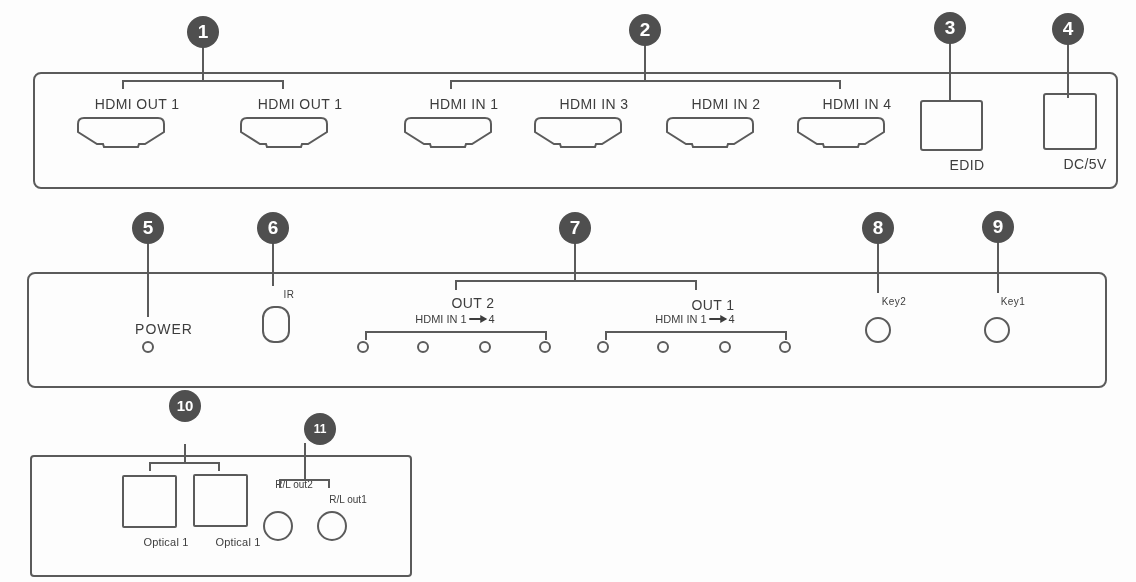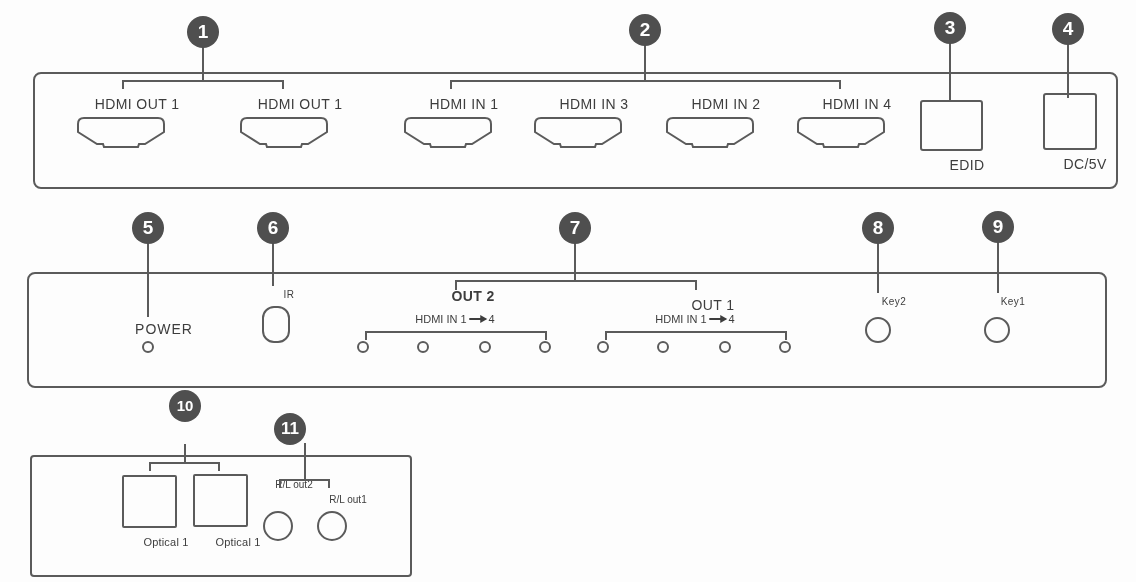--- a/index.html
+++ b/index.html
@@ -130,21 +130,21 @@
   <div class="badge" style="left:187px;  top:16px;">1</div>
   <div class="badge" style="left:629px;  top:14px;">2</div>
   <div class="badge" style="left:934px;  top:12px;">3</div>
   <div class="badge" style="left:1052px; top:13px;">4</div>
   <div class="badge" style="left:132px;  top:212px;">5</div>
   <div class="badge" style="left:257px;  top:212px;">6</div>
   <div class="badge" style="left:559px;  top:212px;">7</div>
   <div class="badge" style="left:862px;  top:212px;">8</div>
   <div class="badge" style="left:982px;  top:211px;">9</div>
   <div class="badge" style="left:169px;  top:390px; font-size:15px;">10</div>
-  <div class="badge" style="left:274px;  top:413px; font-size:17px;">11</div>
+  <div class="badge" style="left:304px;  top:413px; font-size:12px;">11</div>
 
   <div class="lbl" style="left:121px; top:96px;">HDMI OUT 1</div>
   <svg class="port-svg" style="left:77px; top:117px;" width="88" height="32" viewBox="0 0 88 32">
     <path d="M7 1 H81 Q87 1 87 7 V15 L68 27 H62 L61 30 H27 L26 27 H20 L1 15 V7 Q1 1 7 1 Z" fill="none" stroke="#5b5b5b" stroke-width="2"></path>
   </svg>
   <div class="lbl" style="left:284px; top:96px;">HDMI OUT 1</div>
   <svg class="port-svg" style="left:240px; top:117px;" width="88" height="32" viewBox="0 0 88 32">
     <path d="M7 1 H81 Q87 1 87 7 V15 L68 27 H62 L61 30 H27 L26 27 H20 L1 15 V7 Q1 1 7 1 Z" fill="none" stroke="#5b5b5b" stroke-width="2"></path>
   </svg>
 
@@ -168,21 +168,21 @@
   <div class="boxport" style="left:920px; top:100px; width:63px; height:51px;"></div>
   <div class="lbl" style="left:951px; top:157px;">EDID</div>
   <div class="boxport" style="left:1043px; top:93px; width:54px; height:57px;"></div>
   <div class="lbl" style="left:1069px; top:156px;">DC/5V</div>
 
   <div class="lbl" style="left:148px; top:321px; letter-spacing:1px;">POWER</div>
   <div class="circ" style="left:142px; top:341px; width:12px; height:12px;"></div>
   <div class="lbl md" style="left:273px; top:289px;">IR</div>
   <div class="ir-shape" style="left:262px; top:306px;"></div>
 
-  <div class="lbl" style="left:457px; top:288px;font-weight:bold;">OUT 2</div>
+  <div class="lbl" style="left:457px; top:295px;">OUT 2</div>
   <div class="range" style="left:455px; top:313px;">
     <span>HDMI IN 1</span>
     <span class="arrow"></span>
     <span>4</span>
   </div>
   <div class="circ" style="left:357px; top:341px; width:12px; height:12px;"></div>
   <div class="circ" style="left:417px; top:341px; width:12px; height:12px;"></div>
   <div class="circ" style="left:479px; top:341px; width:12px; height:12px;"></div>
   <div class="circ" style="left:539px; top:341px; width:12px; height:12px;"></div>
 

